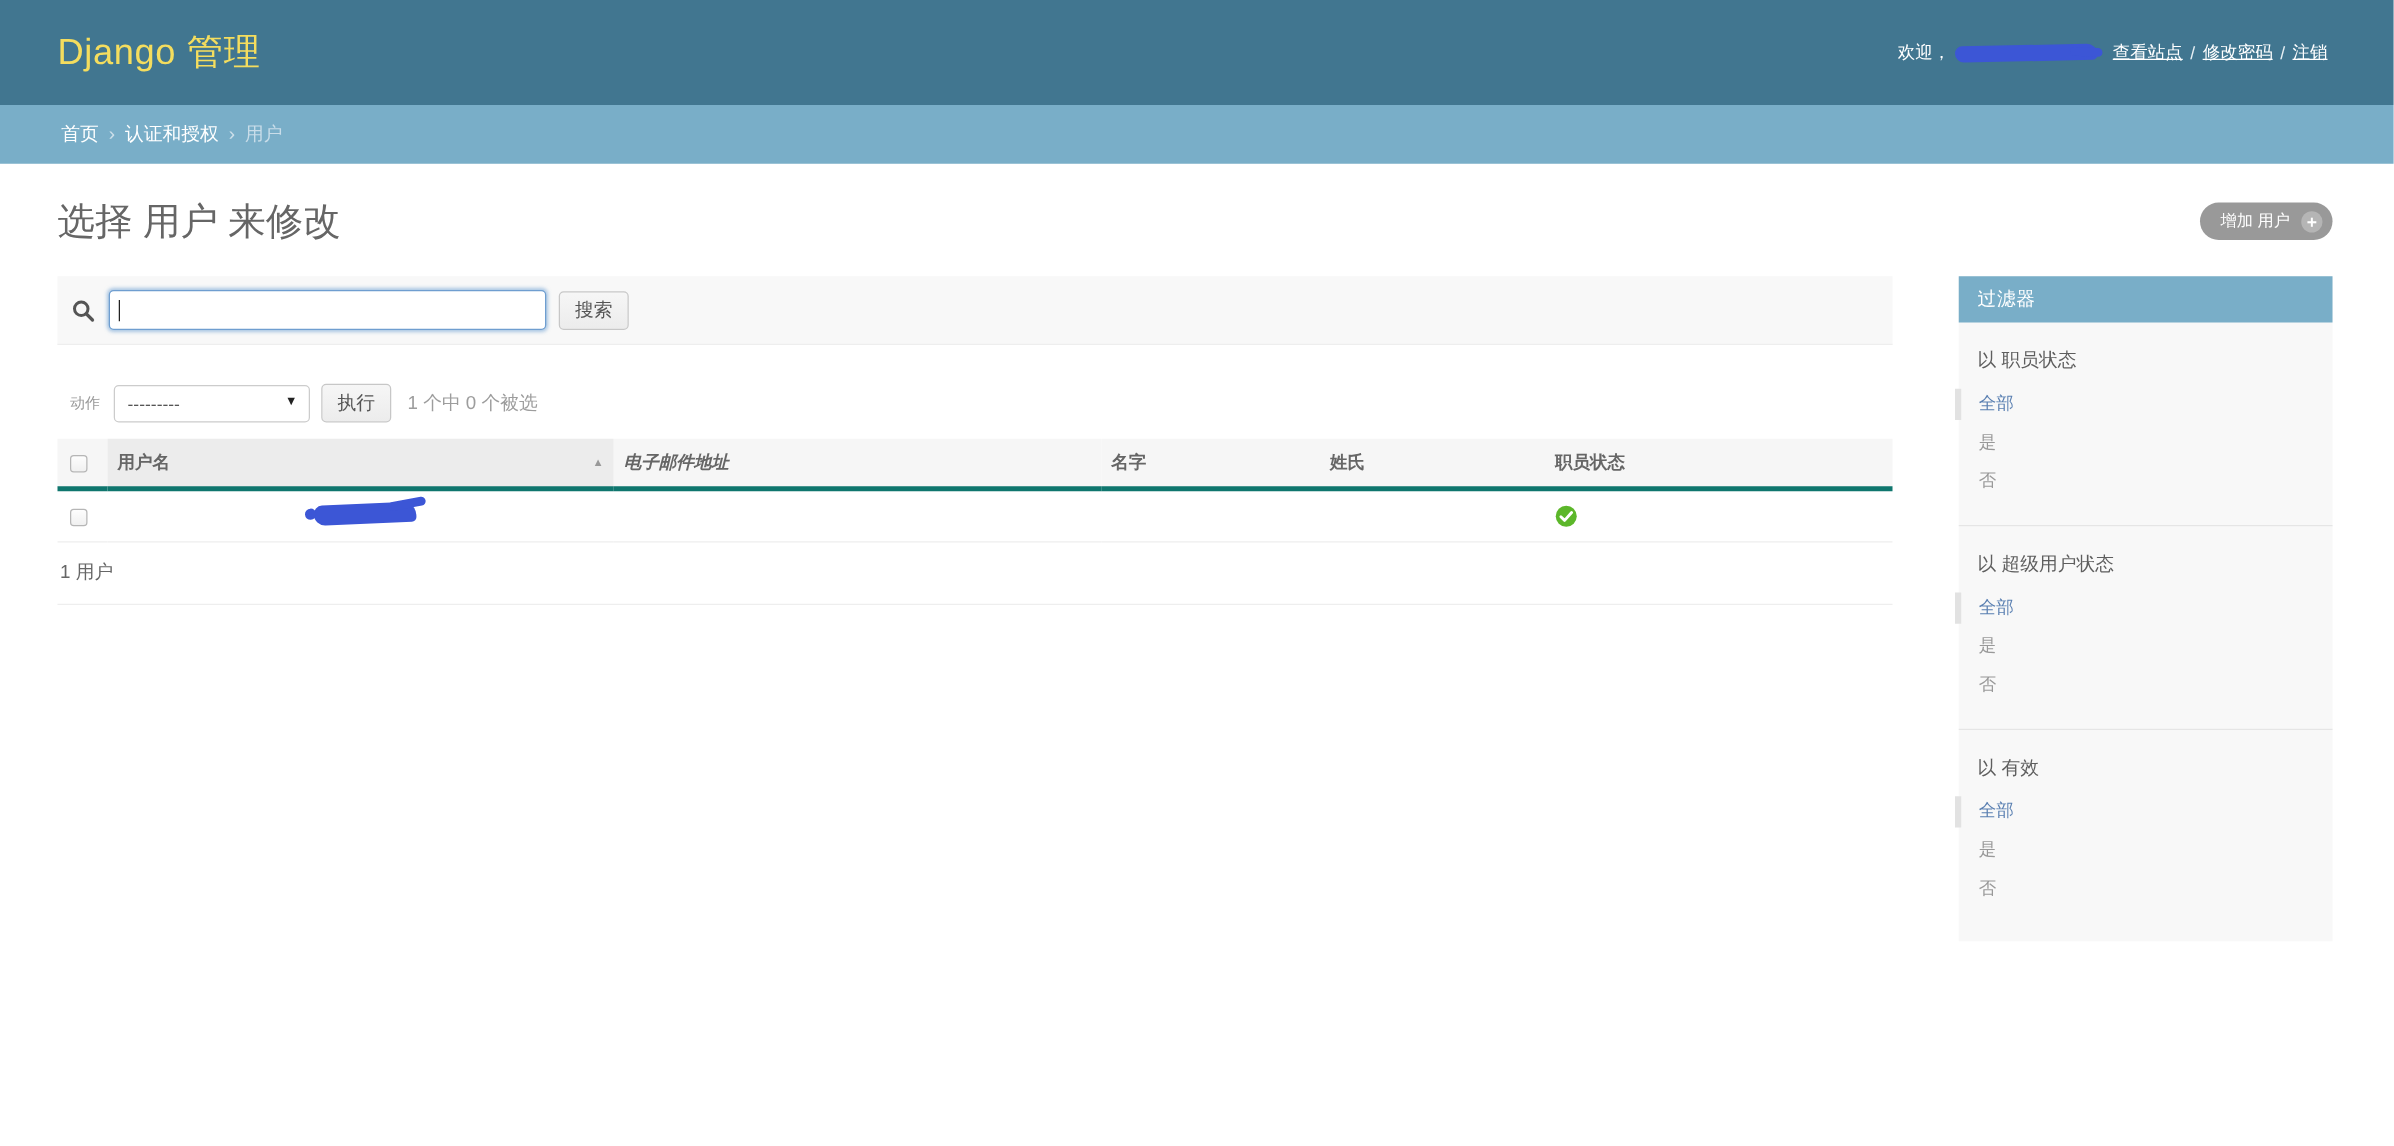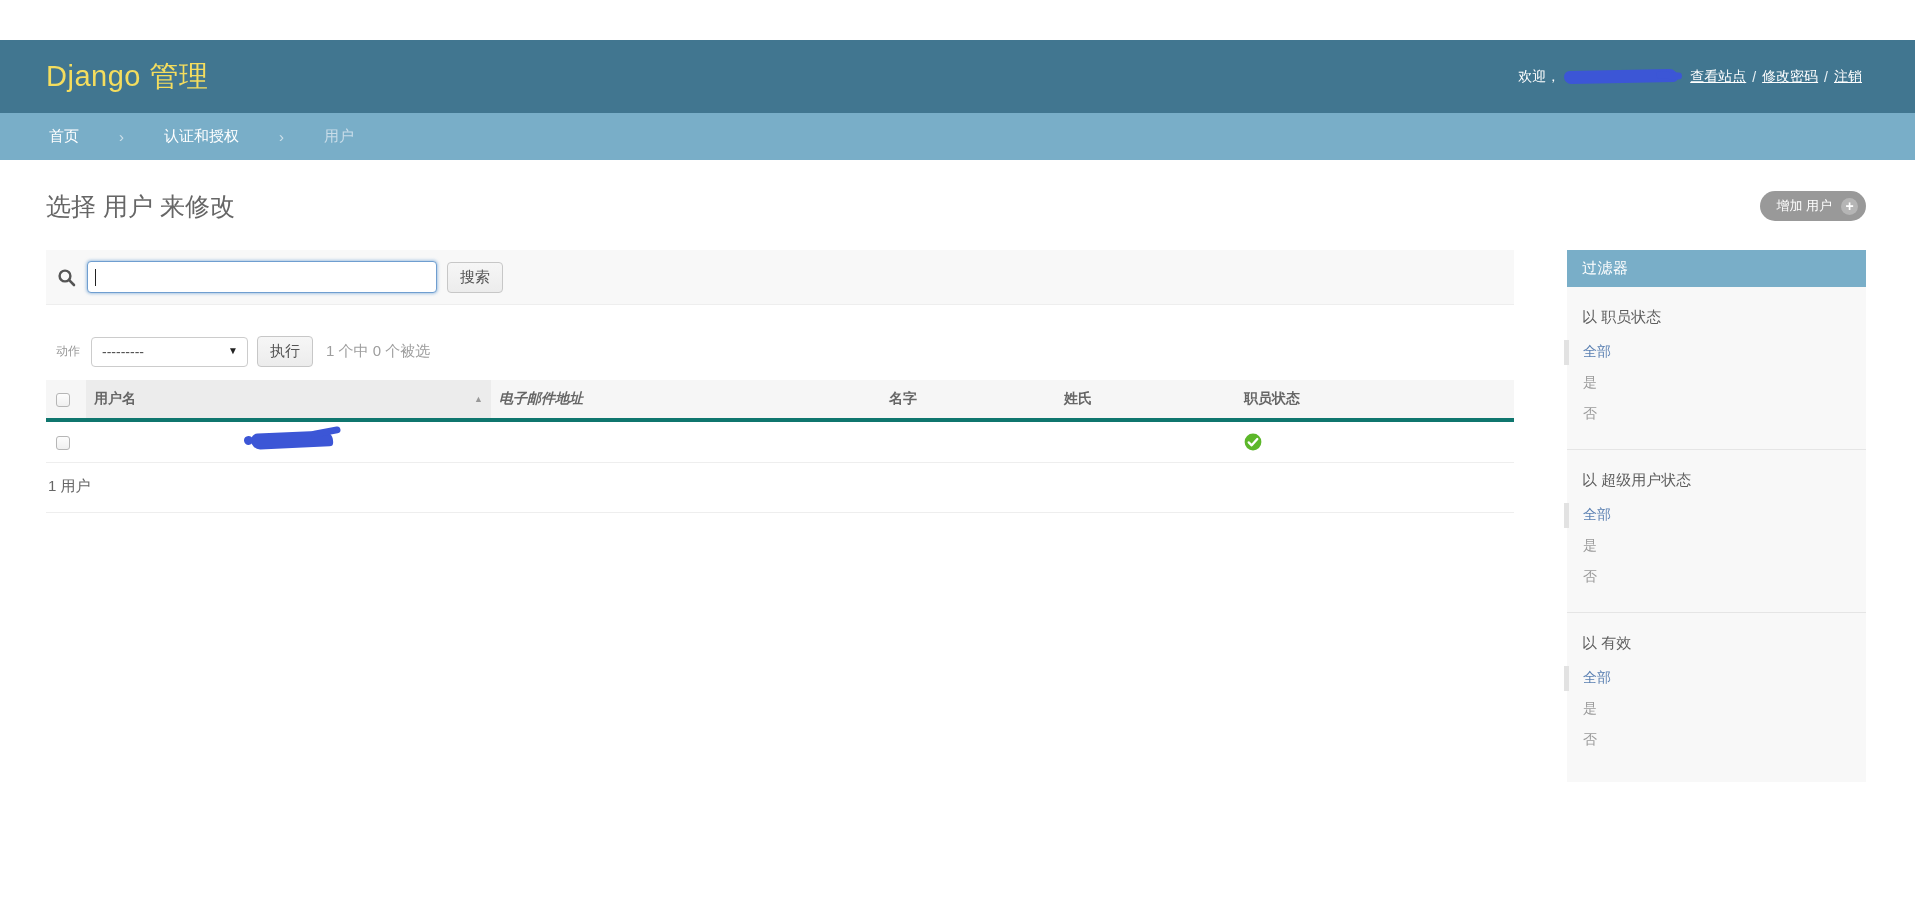--- a/index.html
+++ b/index.html
@@ -1,36 +1,36 @@
 <!DOCTYPE html>
 <html><head>
 <meta charset="utf-8">
 <style>
   * { margin: 0; padding: 0; box-sizing: border-box; }
   html, body { width: 1915px; height: 917px; background: #fff; overflow: hidden; }
   body { font-family: "Liberation Sans", "DejaVu Sans", sans-serif; color: #333; font-size: 14px; }
 
   
-  #header { height: 73px; background: #417690; display: flex; align-items: center; justify-content: space-between; padding: 0 49px 0 46px; margin-top: 40px; }
+  #header { height: 84px; background: #417690; display: flex; align-items: center; justify-content: space-between; padding: 0 49px 0 46px; }
   #branding { color: #f4dd5e; font-size: 29px; font-weight: 400; letter-spacing: .5px; }
   #user-tools { color: #fff; font-size: 14px; display: flex; align-items: center; white-space: nowrap; }
   #user-tools a { color: #fff; text-decoration: underline; margin: 0 4px; }
   #user-tools .sep { margin: 0 2px; color: #e8f1f5; }
   .scribble-name { display: inline-block; width: 114px; height: 13px; background: #3c56d6; border-radius: 8px 12px 6px 10px; transform: rotate(-1.2deg); margin: 0 8px 0 4px; position: relative; }
   .scribble-name::after { content:''; position:absolute; right:-4px; top:3px; width:26px; height:7px; background:#3c56d6; border-radius:4px; transform: rotate(4deg); }
 
   
-  #breadcrumbs { height: 47px; background: #79aec8; display: flex; align-items: center; padding: 0 49px; font-size: 15px; color: #c9dde9; gap: 32px; }
+  #breadcrumbs { height: 47px; background: #79aec8; display: flex; align-items: center; padding: 0 49px; font-size: 15px; color: #c9dde9; }
   #breadcrumbs a { color: #fff; text-decoration: none; }
   #breadcrumbs .crumb-sep { margin: 0 8px; color: #cfe0ea; }
 
   
   #content { padding: 18px 49px 0 46px; position: relative; }
   .title-row { display: flex; align-items: center; justify-content: space-between; margin-top: 10px; height: 36px; }
-  h1.page-title { font-size: 25px; color: #666; font-weight: 400; }
+  h1.page-title { font-size: 30px; color: #666; font-weight: 400; }
   .object-tools { background: #999; color: #fff; border: none; border-radius: 15px; height: 30px; padding: 0 8px 0 16px; font-size: 13px; display: flex; align-items: center; cursor: pointer; font-family: inherit; }
   .object-tools .plus-circle { width: 17px; height: 17px; border-radius: 50%; background: rgba(255,255,255,.28); color: #fff; font-size: 14px; font-weight: 700; line-height: 16px; text-align: center; margin-left: 9px; display: inline-block; }
 
   .changelist-row { display: flex; margin-top: 26px; align-items: flex-start; }
   #content-main { flex: 1; margin-right: 53px; }
 
   
   #toolbar { background: #f8f8f8; border-bottom: 1px solid #eee; padding: 11px 10px; display: flex; align-items: center; }
   .search-icon-wrap { margin: 0 11px 0 1px; display: flex; align-items: center; }
   .search-wrap { position: relative; display: inline-block; }

